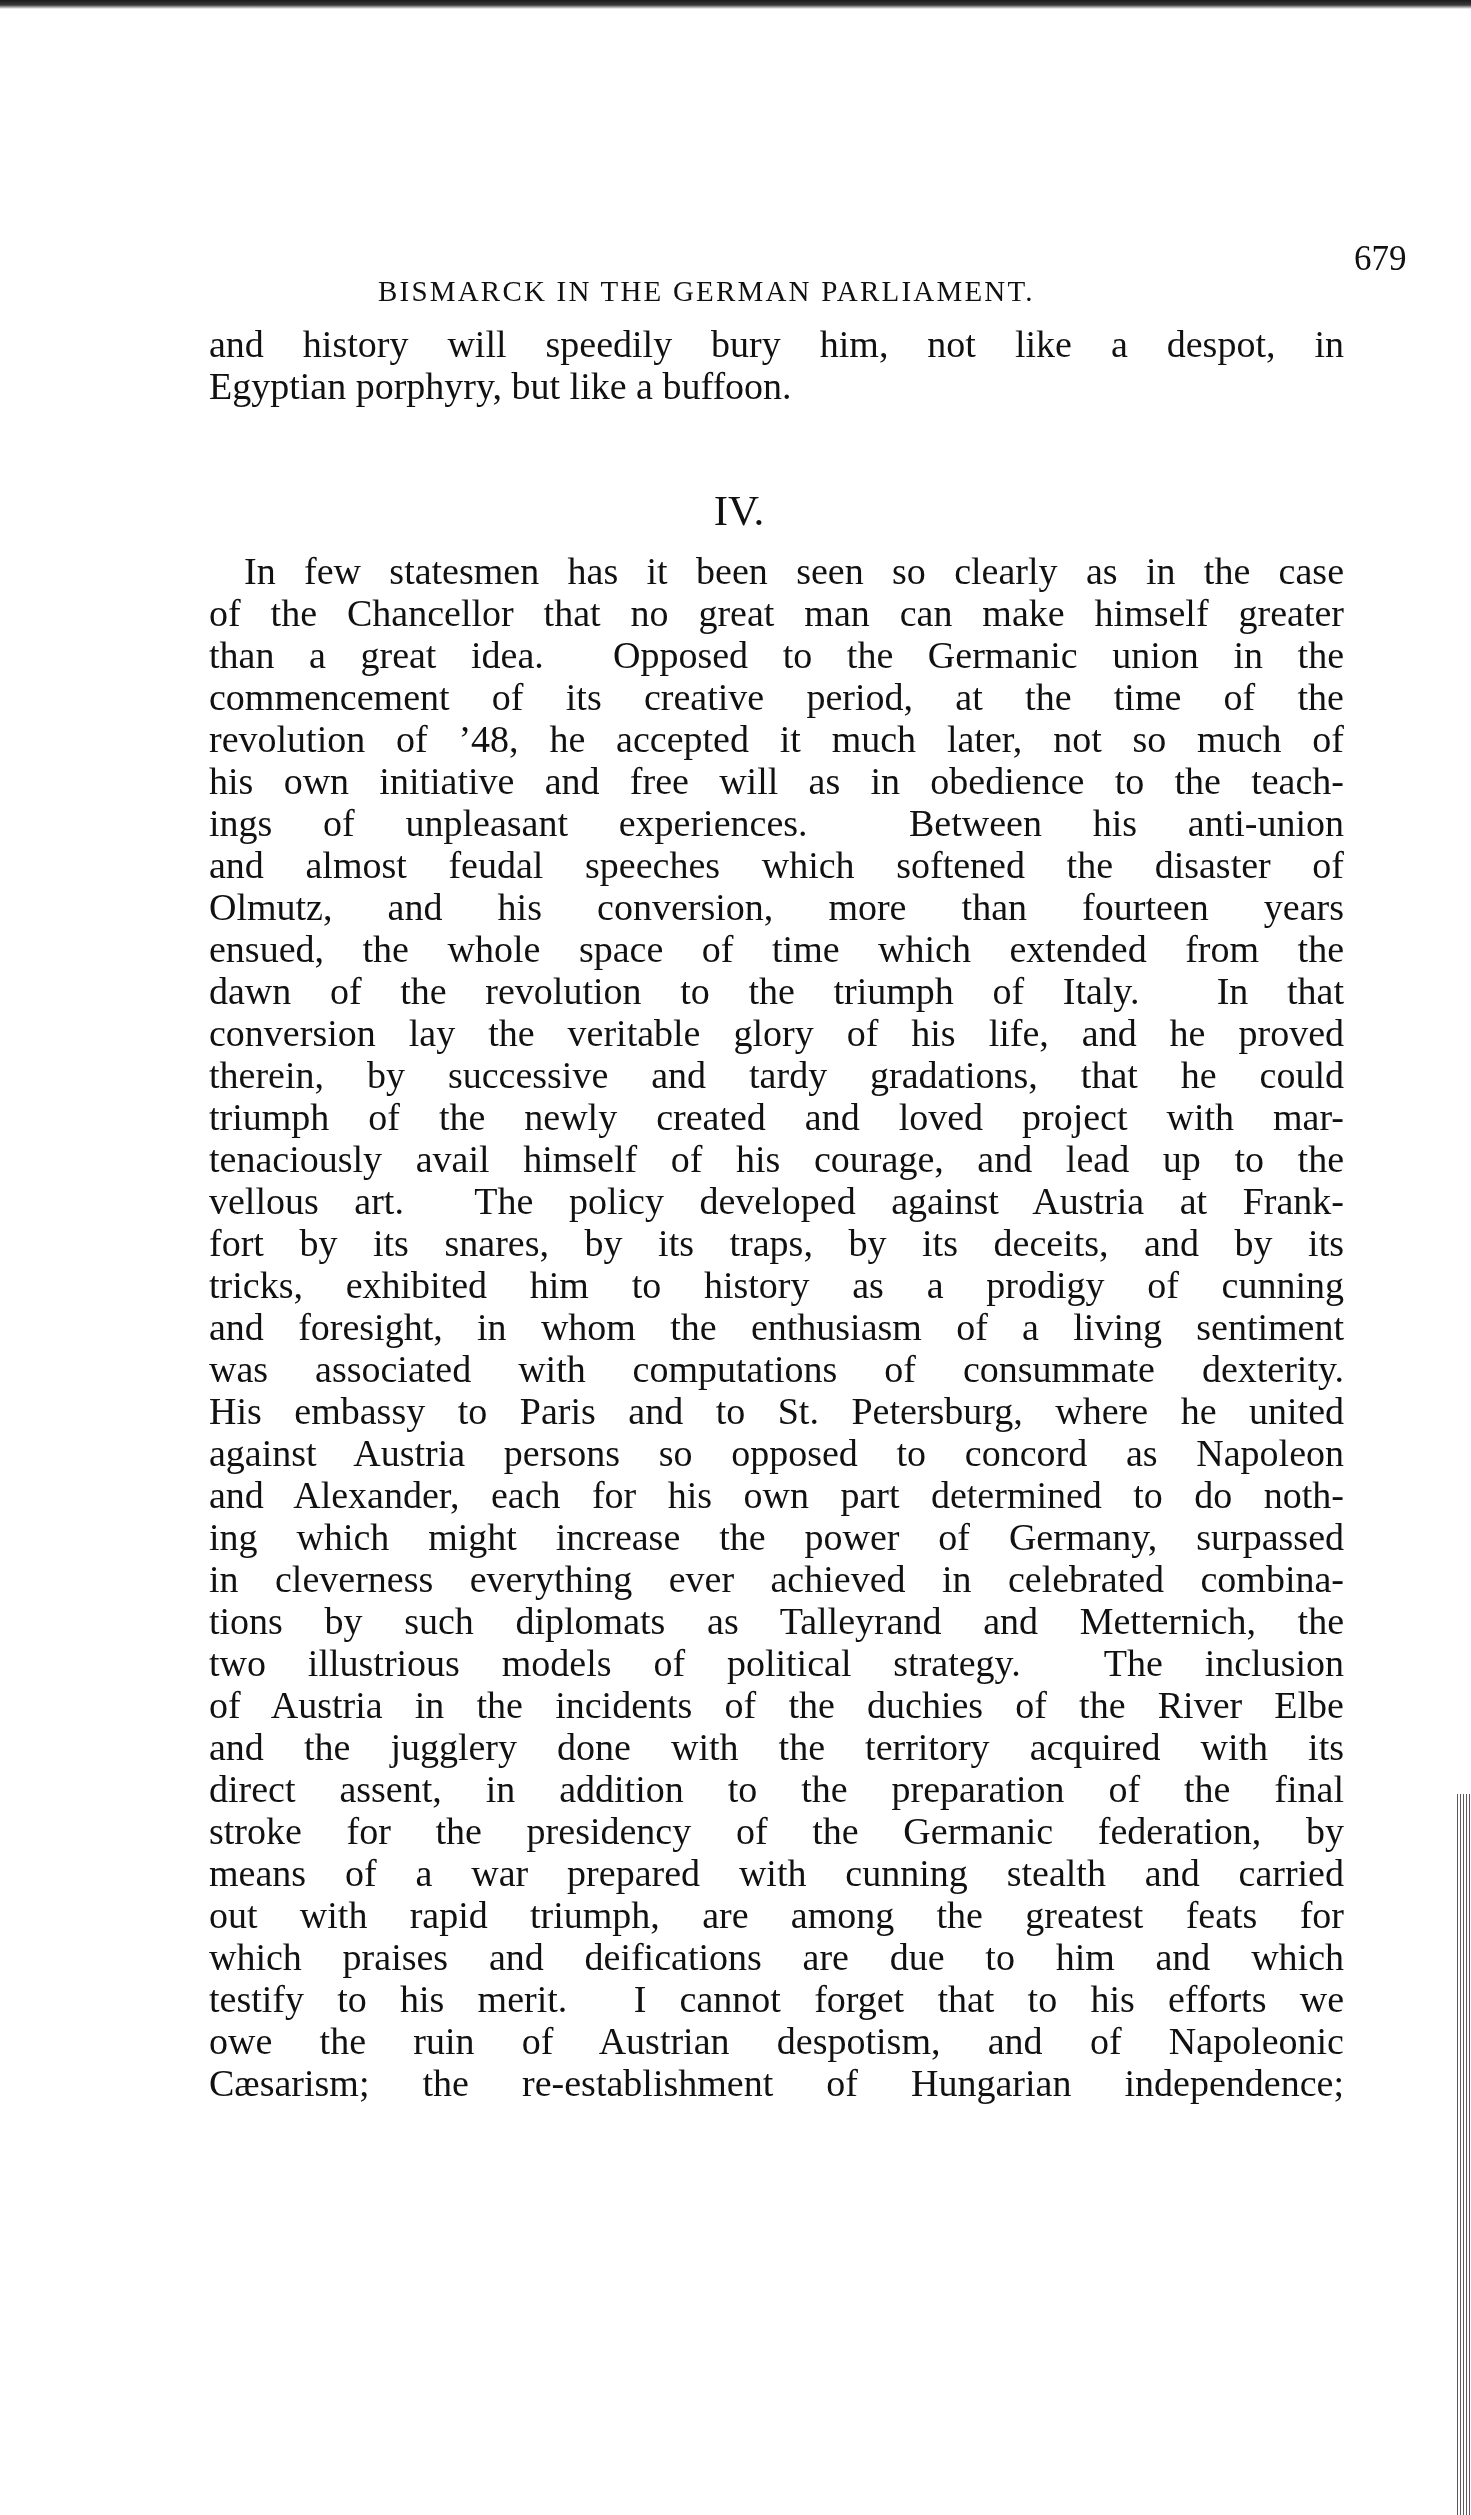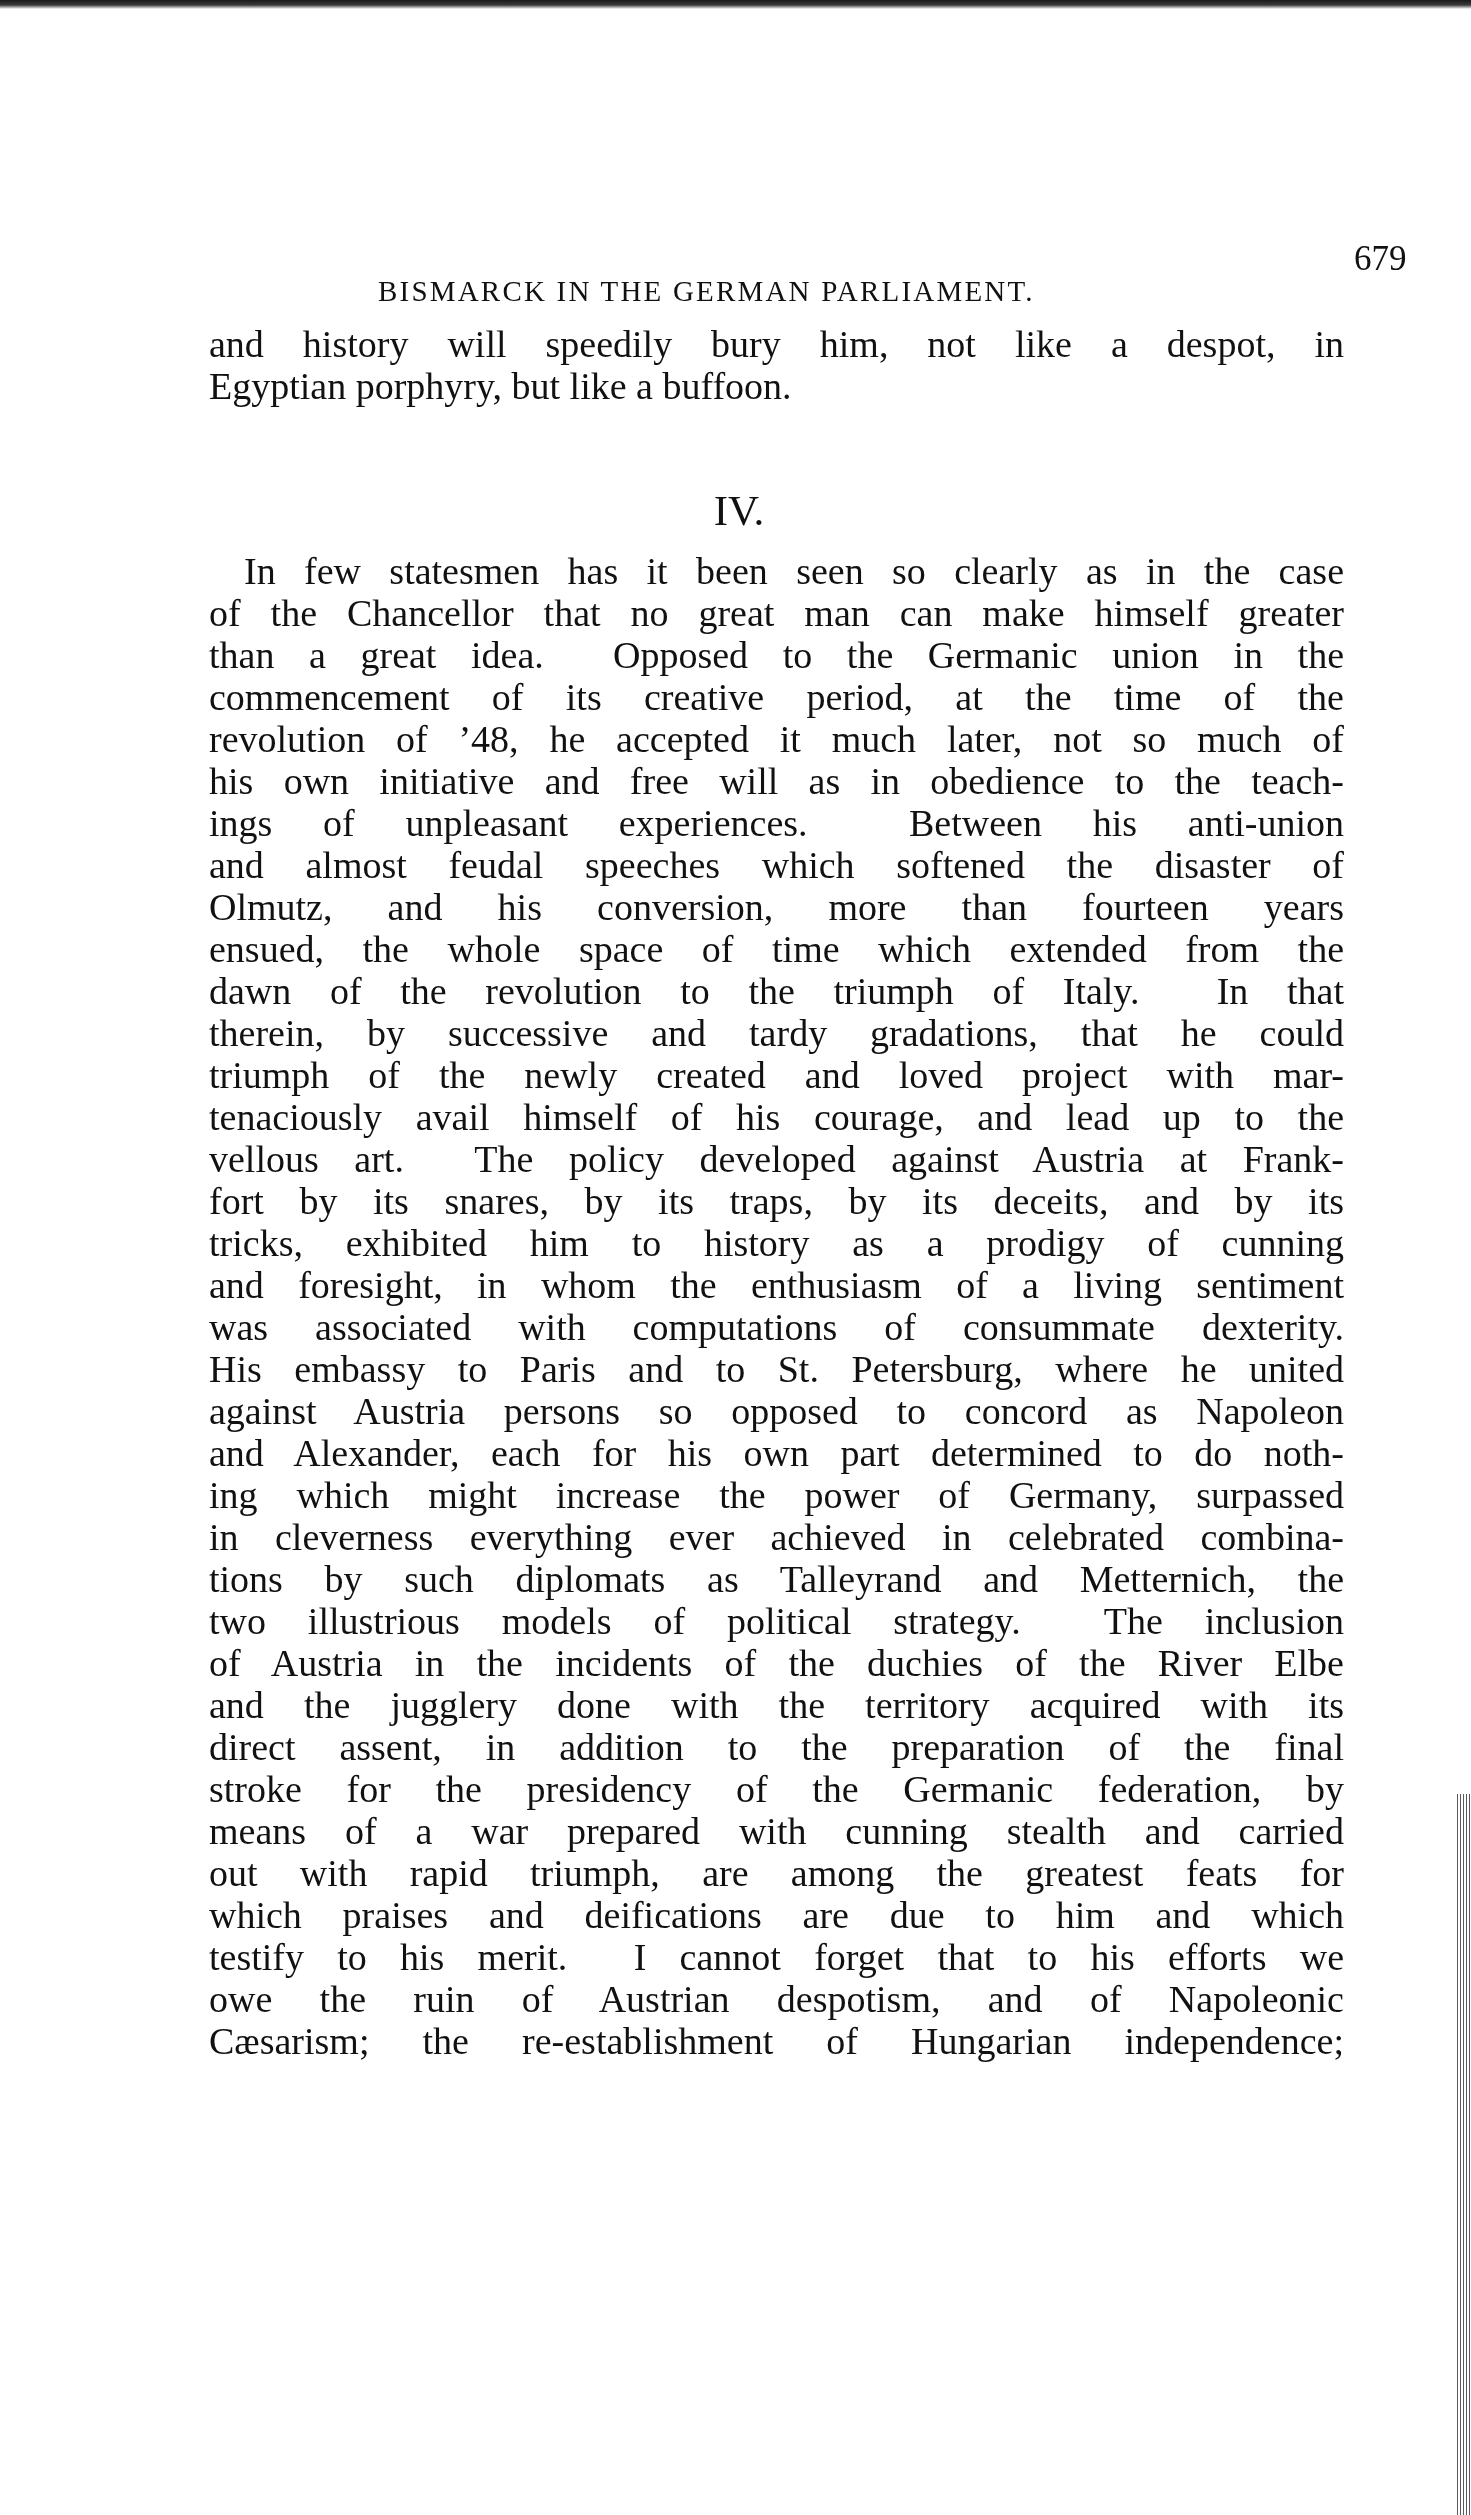--- a/index.html
+++ b/index.html
@@ -116,20 +116,21 @@
   <span class="line"><span style="white-space: pre; word-spacing: 0px;">of the Chancellor that no great man can make himself greater</span></span>
   <span class="line"><span style="white-space: pre; word-spacing: 0px;">than a great idea.  Opposed to the Germanic union in the</span></span>
   <span class="line"><span style="white-space: pre; word-spacing: 0px;">commencement of its creative period, at the time of the</span></span>
   <span class="line"><span style="white-space: pre; word-spacing: 0px;">revolution of ’48, he accepted it much later, not so much of</span></span>
   <span class="line"><span style="white-space: pre; word-spacing: 0px;">his own initiative and free will as in obedience to the teach-</span></span>
   <span class="line"><span style="white-space: pre; word-spacing: 0px;">ings of unpleasant experiences.  Between his anti-union</span></span>
   <span class="line"><span style="white-space: pre; word-spacing: 0px;">and almost feudal speeches which softened the disaster of</span></span>
   <span class="line"><span style="white-space: pre; word-spacing: 0px;">Olmutz, and his conversion, more than fourteen years</span></span>
   <span class="line"><span style="white-space: pre; word-spacing: 0px;">ensued, the whole space of time which extended from the</span></span>
   <span class="line"><span style="white-space: pre; word-spacing: 0px;">dawn of the revolution to the triumph of Italy.  In that</span></span>
+  <span class="line"><span style="white-space: pre; word-spacing: 0px;">conversion lay the veritable glory of his life, and he proved</span></span>
   <span class="line"><span style="white-space: pre; word-spacing: 0px;">therein, by successive and tardy gradations, that he could</span></span>
   <span class="line"><span style="white-space: pre; word-spacing: 0px;">triumph of the newly created and loved project with mar-</span></span>
   <span class="line"><span style="white-space: pre; word-spacing: 0px;">tenaciously avail himself of his courage, and lead up to the</span></span>
   <span class="line"><span style="white-space: pre; word-spacing: 0px;">vellous art.  The policy developed against Austria at Frank-</span></span>
   <span class="line"><span style="white-space: pre; word-spacing: 0px;">fort by its snares, by its traps, by its deceits, and by its</span></span>
   <span class="line"><span style="white-space: pre; word-spacing: 0px;">tricks, exhibited him to history as a prodigy of cunning</span></span>
   <span class="line"><span style="white-space: pre; word-spacing: 0px;">and foresight, in whom the enthusiasm of a living sentiment</span></span>
   <span class="line"><span style="white-space: pre; word-spacing: 0px;">was associated with computations of consummate dexterity.</span></span>
   <span class="line"><span style="white-space: pre; word-spacing: 0px;">His embassy to Paris and to St. Petersburg, where he united</span></span>
   <span class="line"><span style="white-space: pre; word-spacing: 0px;">against Austria persons so opposed to concord as Napoleon</span></span>

